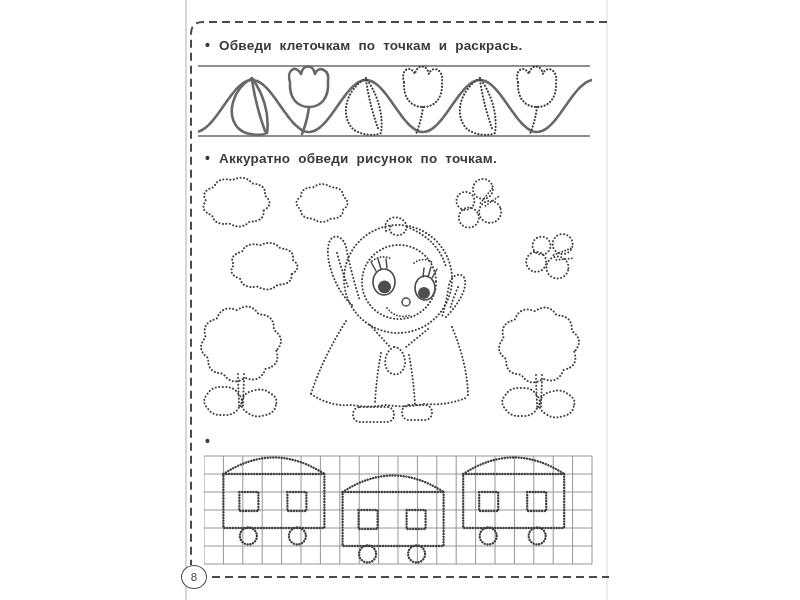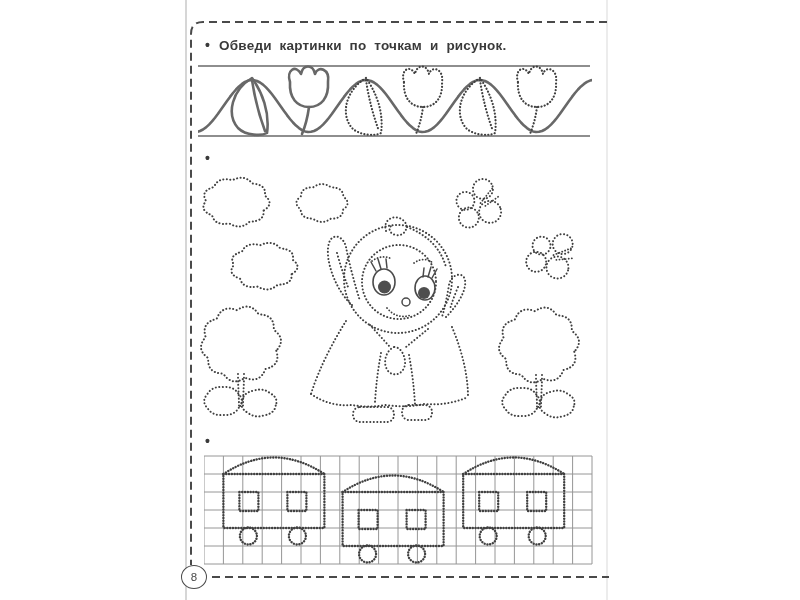--- a/index.html
+++ b/index.html
@@ -34,21 +34,21 @@
 <div class="canvas">
   <div class="page-edge left"></div>
   <div class="page-edge right"></div>
 
   <svg id="border-svg" class="layer" style="left:0;top:0" width="800" height="600">
       <path d="M607 22 L203 22 Q191 22 191 34 L191 565 M212 577 L609 577" fill="none" stroke="#4a4a4a" stroke-width="2" stroke-dasharray="8 5"></path>
     </svg>
 
   <div class="task task1">
     <span class="bullet">•</span>
-    <span>Обведи картинки по точкам и рисунок.</span>
+    <span>Обведи клеточкам по точкам и раскрась.</span>
   </div>
 
   <svg id="band-svg" class="layer" style="left:198px;top:60px" width="394" height="84">
       <line x1="0" y1="6" x2="392" y2="6" stroke="#8e8e8e" stroke-width="1.8"></line>
       <line x1="0" y1="76" x2="392" y2="76" stroke="#8e8e8e" stroke-width="1.8"></line>
       <path d="M-4 72.0 L-1 71.8 L2 71.0 L5 69.5 L8 67.4 L11 64.6 L14 61.4 L17 57.7 L20 53.8 L23 49.6 L26 45.3 L29 41.0 L32 36.9 L35 33.0 L38 29.5 L41 26.4 L44 23.9 L47 21.9 L50 20.6 L53 20.0 L56 20.2 L59 21.0 L62 22.5 L65 24.6 L68 27.4 L71 30.6 L74 34.3 L77 38.2 L80 42.4 L83 46.7 L86 51.0 L89 55.1 L92 59.0 L95 62.5 L98 65.6 L101 68.1 L104 70.1 L107 71.4 L110 72.0 L113 71.8 L116 71.0 L119 69.5 L122 67.4 L125 64.6 L128 61.4 L131 57.7 L134 53.8 L137 49.6 L140 45.3 L143 41.0 L146 36.9 L149 33.0 L152 29.5 L155 26.4 L158 23.9 L161 21.9 L164 20.6 L167 20.0 L170 20.2 L173 21.0 L176 22.5 L179 24.6 L182 27.4 L185 30.6 L188 34.3 L191 38.2 L194 42.4 L197 46.7 L200 51.0 L203 55.1 L206 59.0 L209 62.5 L212 65.6 L215 68.1 L218 70.1 L221 71.4 L224 72.0 L227 71.8 L230 71.0 L233 69.5 L236 67.4 L239 64.6 L242 61.4 L245 57.7 L248 53.8 L251 49.6 L254 45.3 L257 41.0 L260 36.9 L263 33.0 L266 29.5 L269 26.4 L272 23.9 L275 21.9 L278 20.6 L281 20.0 L284 20.2 L287 21.0 L290 22.5 L293 24.6 L296 27.4 L299 30.6 L302 34.3 L305 38.2 L308 42.4 L311 46.7 L314 51.0 L317 55.1 L320 59.0 L323 62.5 L326 65.6 L329 68.1 L332 70.1 L335 71.4 L338 72.0 L341 71.8 L344 71.0 L347 69.5 L350 67.4 L353 64.6 L356 61.4 L359 57.7 L362 53.8 L365 49.6 L368 45.3 L371 41.0 L374 36.9 L377 33.0 L380 29.5 L383 26.4 L386 23.9 L389 21.9 L392 20.6 L395 20.0 " fill="none" stroke="#686868" stroke-width="2.6" stroke-linecap="round" stroke-linejoin="round"></path>
       <path d="M54 18 C34 30 28 54 40 68 C48 76 64 76 69 73 C72 52 64 32 54 18 Z" fill="none" stroke="#686868" stroke-width="2.6" stroke-linecap="round" stroke-linejoin="round"></path>
       <path d="M54 20 Q58 47 67 71" fill="none" stroke="#686868" stroke-width="2.6" stroke-linecap="round" stroke-linejoin="round"></path>
       <path d="M168 18 C148 30 142 54 154 68 C162 76 178 76 183 73 C186 52 178 32 168 18 Z" fill="none" stroke="#404040" stroke-width="2.2" stroke-linecap="round" stroke-dasharray="0.1 3.2"></path>
       <path d="M168 20 Q172 47 181 71" fill="none" stroke="#404040" stroke-width="2.2" stroke-linecap="round" stroke-dasharray="0.1 3.2"></path>
@@ -57,20 +57,21 @@
       <path d="M92 22 C88 10 98 4 103 14 C105 4 115 4 117 14 C120 5 132 9 130 22 C131 38 123 47 111 47 C99 47 91 38 92 22 Z" fill="none" stroke="#686868" stroke-width="2.6" stroke-linecap="round" stroke-linejoin="round"></path>
       <path d="M111 47 Q109 62 104 74" fill="none" stroke="#686868" stroke-width="2.6" stroke-linecap="round" stroke-linejoin="round"></path>
       <path d="M206 22 C202 10 212 4 217 14 C219 4 229 4 231 14 C234 5 246 9 244 22 C245 38 237 47 225 47 C213 47 205 38 206 22 Z" fill="none" stroke="#404040" stroke-width="2.2" stroke-linecap="round" stroke-dasharray="0.1 3.2"></path>
       <path d="M225 47 Q223 62 218 74" fill="none" stroke="#404040" stroke-width="2.2" stroke-linecap="round" stroke-dasharray="0.1 3.2"></path>
       <path d="M320 22 C316 10 326 4 331 14 C333 4 343 4 345 14 C348 5 360 9 358 22 C359 38 351 47 339 47 C327 47 319 38 320 22 Z" fill="none" stroke="#404040" stroke-width="2.2" stroke-linecap="round" stroke-dasharray="0.1 3.2"></path>
       <path d="M339 47 Q337 62 332 74" fill="none" stroke="#404040" stroke-width="2.2" stroke-linecap="round" stroke-dasharray="0.1 3.2"></path>
     </svg>
 
   <div class="task task2">
     <span class="bullet">•</span>
+    <span>Аккуратно обведи рисунок по точкам.</span>
   </div>
 
   <svg id="figure-svg" class="layer" style="left:200px;top:175px" width="396" height="252">
       <path d="M63.6 35.6 Q64.6 46.5 49.7 46.6 Q40.8 55.4 29.3 48.4 Q14.8 51.0 12.1 40.3 Q-1.3 35.4 6.0 25.9 Q0.1 15.9 14.0 12.0 Q18.2 1.5 32.3 5.2 Q44.7 -0.9 52.3 8.5 Q67.1 9.8 64.7 20.5 Q74.9 28.5 63.6 35.6 Z" fill="none" stroke="#404040" stroke-width="2" stroke-linecap="round" stroke-dasharray="0.1 3.4"></path>
       <path d="M143.2 34.6 Q143.0 43.7 130.6 43.8 Q121.8 50.1 113.0 43.7 Q100.7 43.5 100.7 34.4 Q92.1 27.8 100.8 21.4 Q101.0 12.3 113.4 12.2 Q122.2 5.9 131.0 12.3 Q143.3 12.5 143.3 21.6 Q151.9 28.2 143.2 34.6 Z" fill="none" stroke="#404040" stroke-width="2" stroke-linecap="round" stroke-dasharray="0.1 3.4"></path>
       <path d="M91.6 99.2 Q92.6 109.6 77.7 109.7 Q68.8 118.1 57.3 111.5 Q42.8 113.9 40.1 103.7 Q26.7 99.0 34.0 89.9 Q28.1 80.4 42.0 76.7 Q46.2 66.7 60.3 70.2 Q72.7 64.4 80.3 73.4 Q95.1 74.5 92.7 84.8 Q102.9 92.4 91.6 99.2 Z" fill="none" stroke="#404040" stroke-width="2" stroke-linecap="round" stroke-dasharray="0.1 3.4"></path>
       <g transform="translate(281 30) rotate(-15)">
         <circle cx="-14" cy="-8" r="9" fill="none" stroke="#404040" stroke-width="2" stroke-linecap="round" stroke-dasharray="0.1 3.4"></circle>
         <circle cx="6" cy="-15" r="10" fill="none" stroke="#404040" stroke-width="2" stroke-linecap="round" stroke-dasharray="0.1 3.4"></circle>
         <circle cx="-15" cy="9" r="10" fill="none" stroke="#404040" stroke-width="2" stroke-linecap="round" stroke-dasharray="0.1 3.4"></circle>

